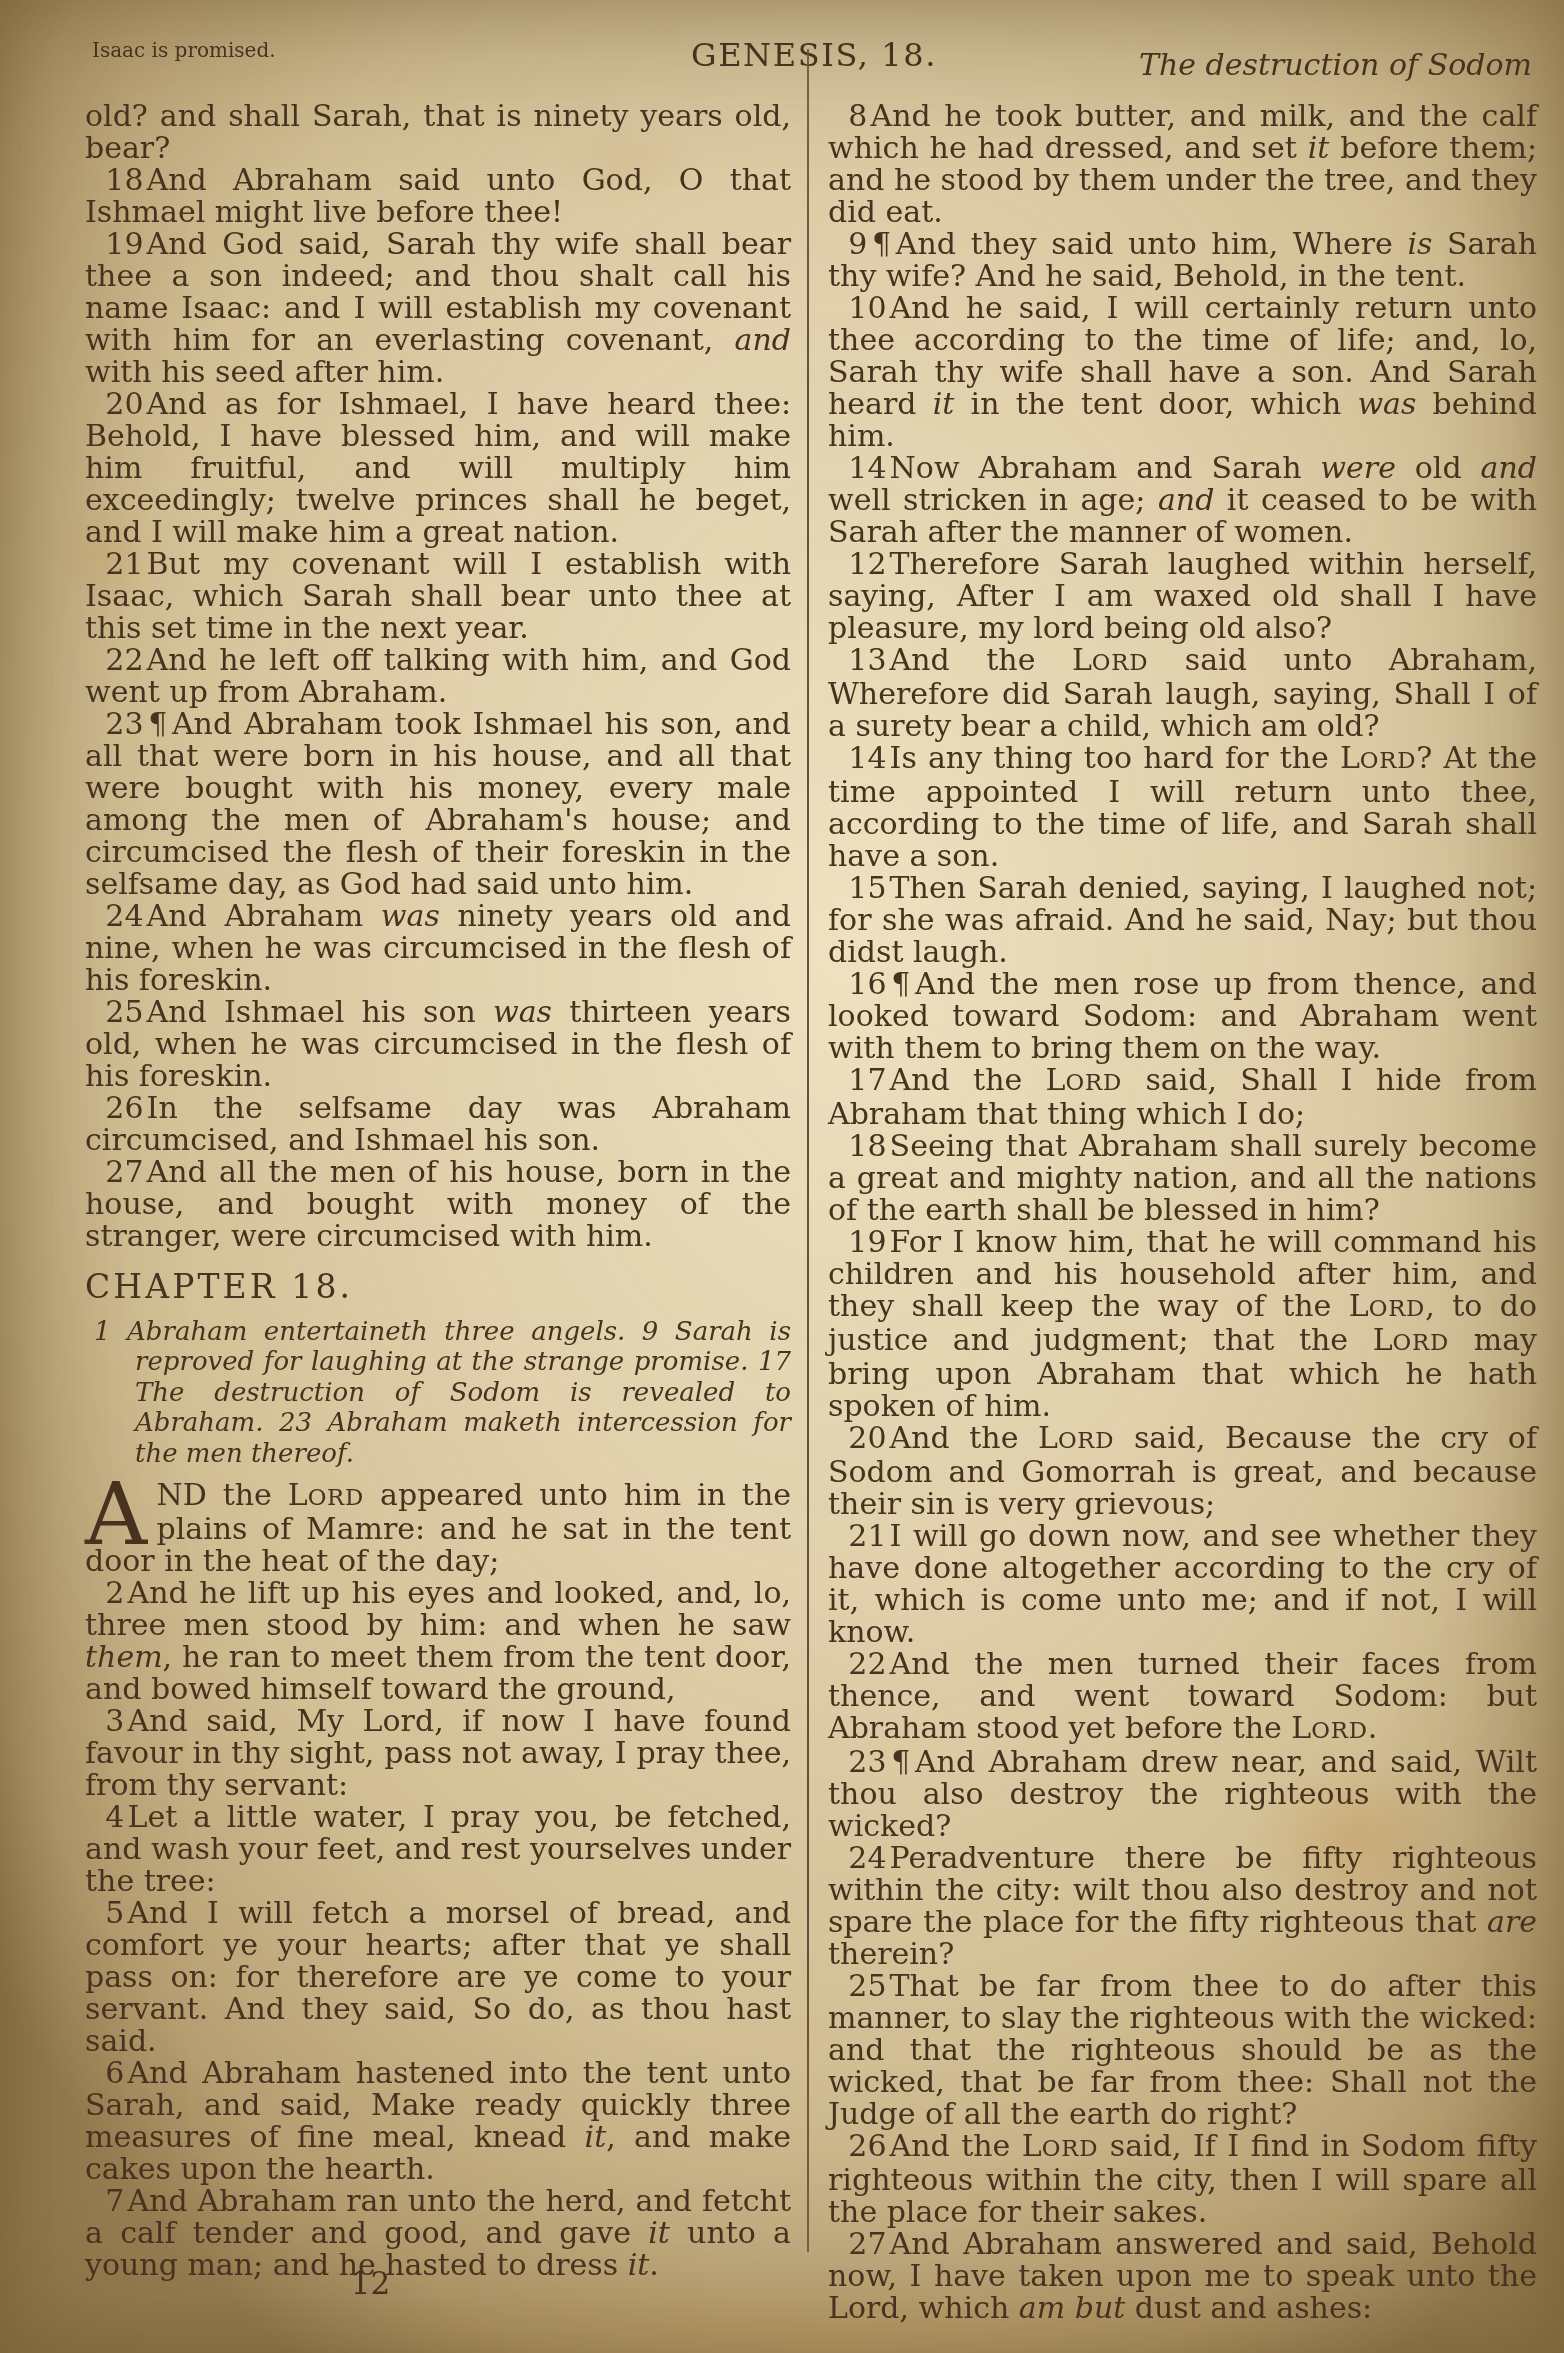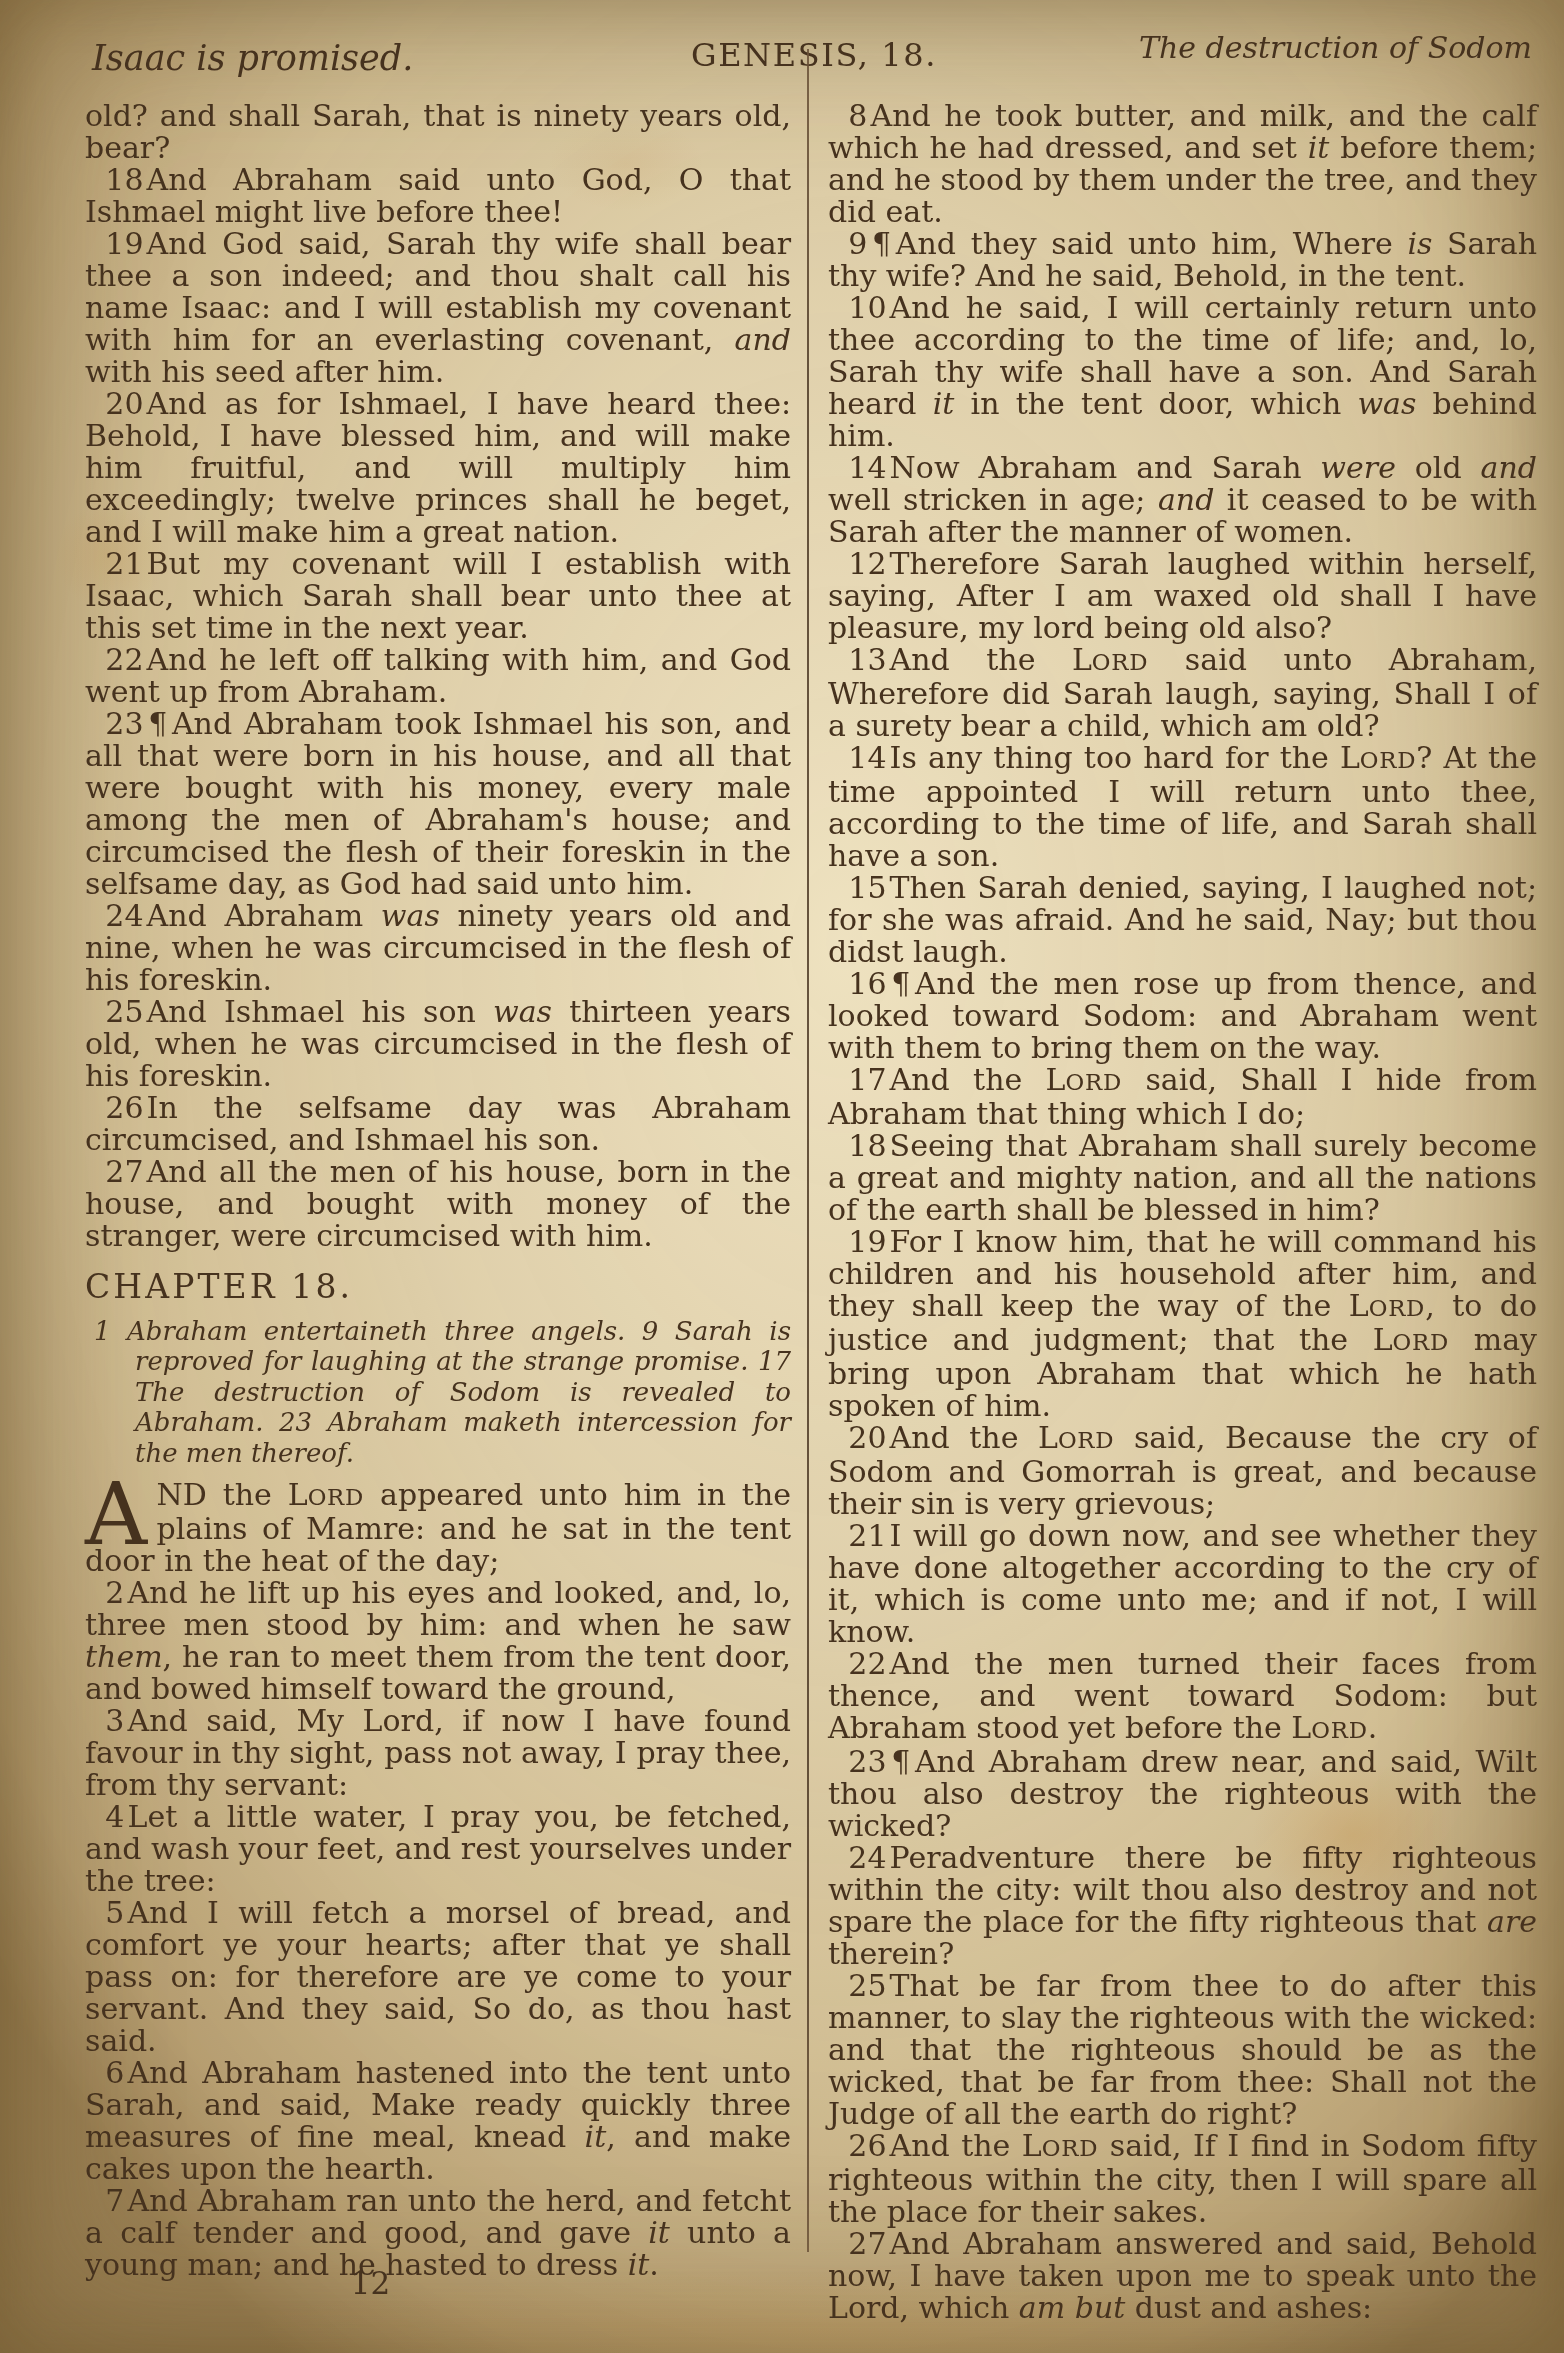--- a/index.html
+++ b/index.html
@@ -12,23 +12,23 @@
     color:var(--ink,#46321e);
   }
   .vignette{position:absolute;inset:0;pointer-events:none;
     box-shadow:inset 0 0 141px 31px rgba(95,70,30,.38), inset 0 0 47px 7.8px rgba(90,65,30,.18);}
   .stain{position:absolute;border-radius:50%;pointer-events:none;}
   .stain1{left:1252px;top:1761px;width:203px;height:149px;background:radial-gradient(closest-side,rgba(190,120,35,.22),rgba(190,120,35,0));}
   .stain2{left:55px;top:501px;width:110px;height:110px;background:radial-gradient(closest-side,rgba(185,125,45,.14),rgba(185,125,45,0));}
   .stain3{left:235px;top:2269px;width:1174px;height:125px;border-radius:40%;background:radial-gradient(closest-side,rgba(205,150,70,.16),rgba(205,150,70,0));}
   .stain4{left:548px;top:117px;width:156px;height:94px;background:radial-gradient(closest-side,rgba(180,130,55,.10),rgba(180,130,55,0));}
 
-  .header-left{position:absolute;left:92px;top:38px;font-style:italic;font-size:35px;}
+  .header-left{position:absolute;left:92px;top:38px;font-size:20px;}
   .header-center{position:absolute;left:814px;top:36px;transform:translateX(-50%);font-size:32px;letter-spacing:1.6px;white-space:nowrap;}
-  .header-right{position:absolute;right:33px;top:30px;font-style:italic;font-size:30px;white-space:nowrap;}
+  .header-right{position:absolute;right:33px;top:47px;font-style:italic;font-size:30px;white-space:nowrap;}
 
   .divider{position:absolute;left:807px;top:49px;width:2.3px;height:2203px;background:linear-gradient(#6b5238,#4e3a26 15%,#4e3a26 85%,#6b5238);opacity:.85;}
 
   .col{position:absolute;top:100px;font-size:30px;line-height:32px;text-align:justify;}
   .col-left{left:85px;width:706px;}
   .col-right{left:828px;width:709px;}
 
   p.verse{margin:0;text-indent:20.3px;}
   p.verse.cont{text-indent:0;}
   .vn{padding-right:3.1px;}

